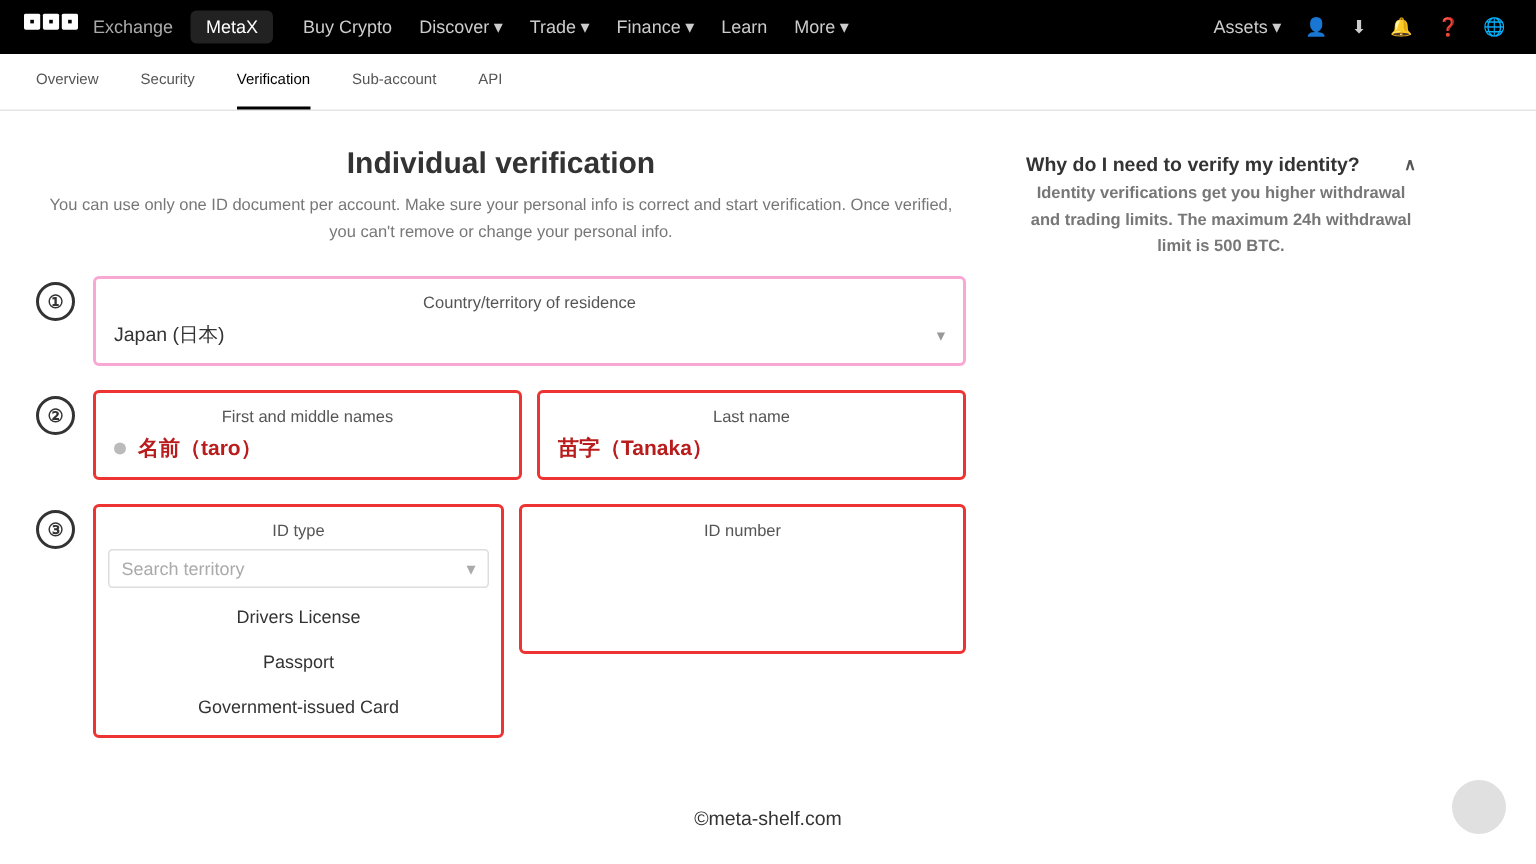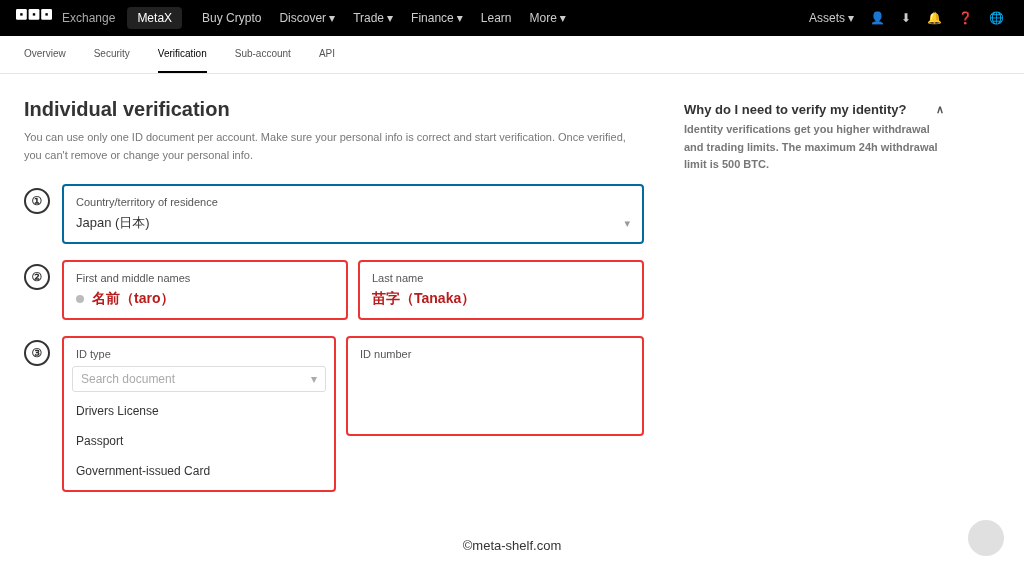--- a/index.html
+++ b/index.html
@@ -78,20 +78,21 @@
       color: #000;
       border-bottom: 2px solid #000;
       font-weight: 500;
     }
 
     
     .main {
       display: flex;
       padding: 24px 8px 0 24px;
       gap: 40px;
+      text-align: center;
     }
     .left-panel {
       flex: 1;
       max-width: 620px;
     }
     .right-panel {
       width: 260px;
       padding-top: 4px;
     }
 
@@ -127,21 +128,21 @@
       font-weight: 600;
       flex-shrink: 0;
       margin-top: 4px;
     }
     .step-content {
       flex: 1;
     }
 
     
     .field-box {
-      border: 2px solid #0369a1;
+      border: 2px solid #f9a8d4;
       border-radius: 4px;
       padding: 10px 12px;
       background: #fff;
     }
     .field-label {
       font-size: 11px;
       color: #555;
       margin-bottom: 6px;
     }
     .field-value {
@@ -384,21 +385,21 @@
 
     <div class="step-row">
       <div class="step-circle">③</div>
       <div class="step-content">
         <div class="id-row">
           <div class="id-type-box">
             <div class="id-type-top">
               <div class="field-label">ID type</div>
             </div>
             <div class="id-search">
-              <span>Search document</span>
+              <span>Search territory</span>
               <span>▾</span>
             </div>
             <div class="id-options">
               <div class="id-option">Drivers License</div>
               <div class="id-option">Passport</div>
               <div class="id-option">Government-issued Card</div>
             </div>
           </div>
           <div class="id-number-box">
             <div class="field-label">ID number</div>

